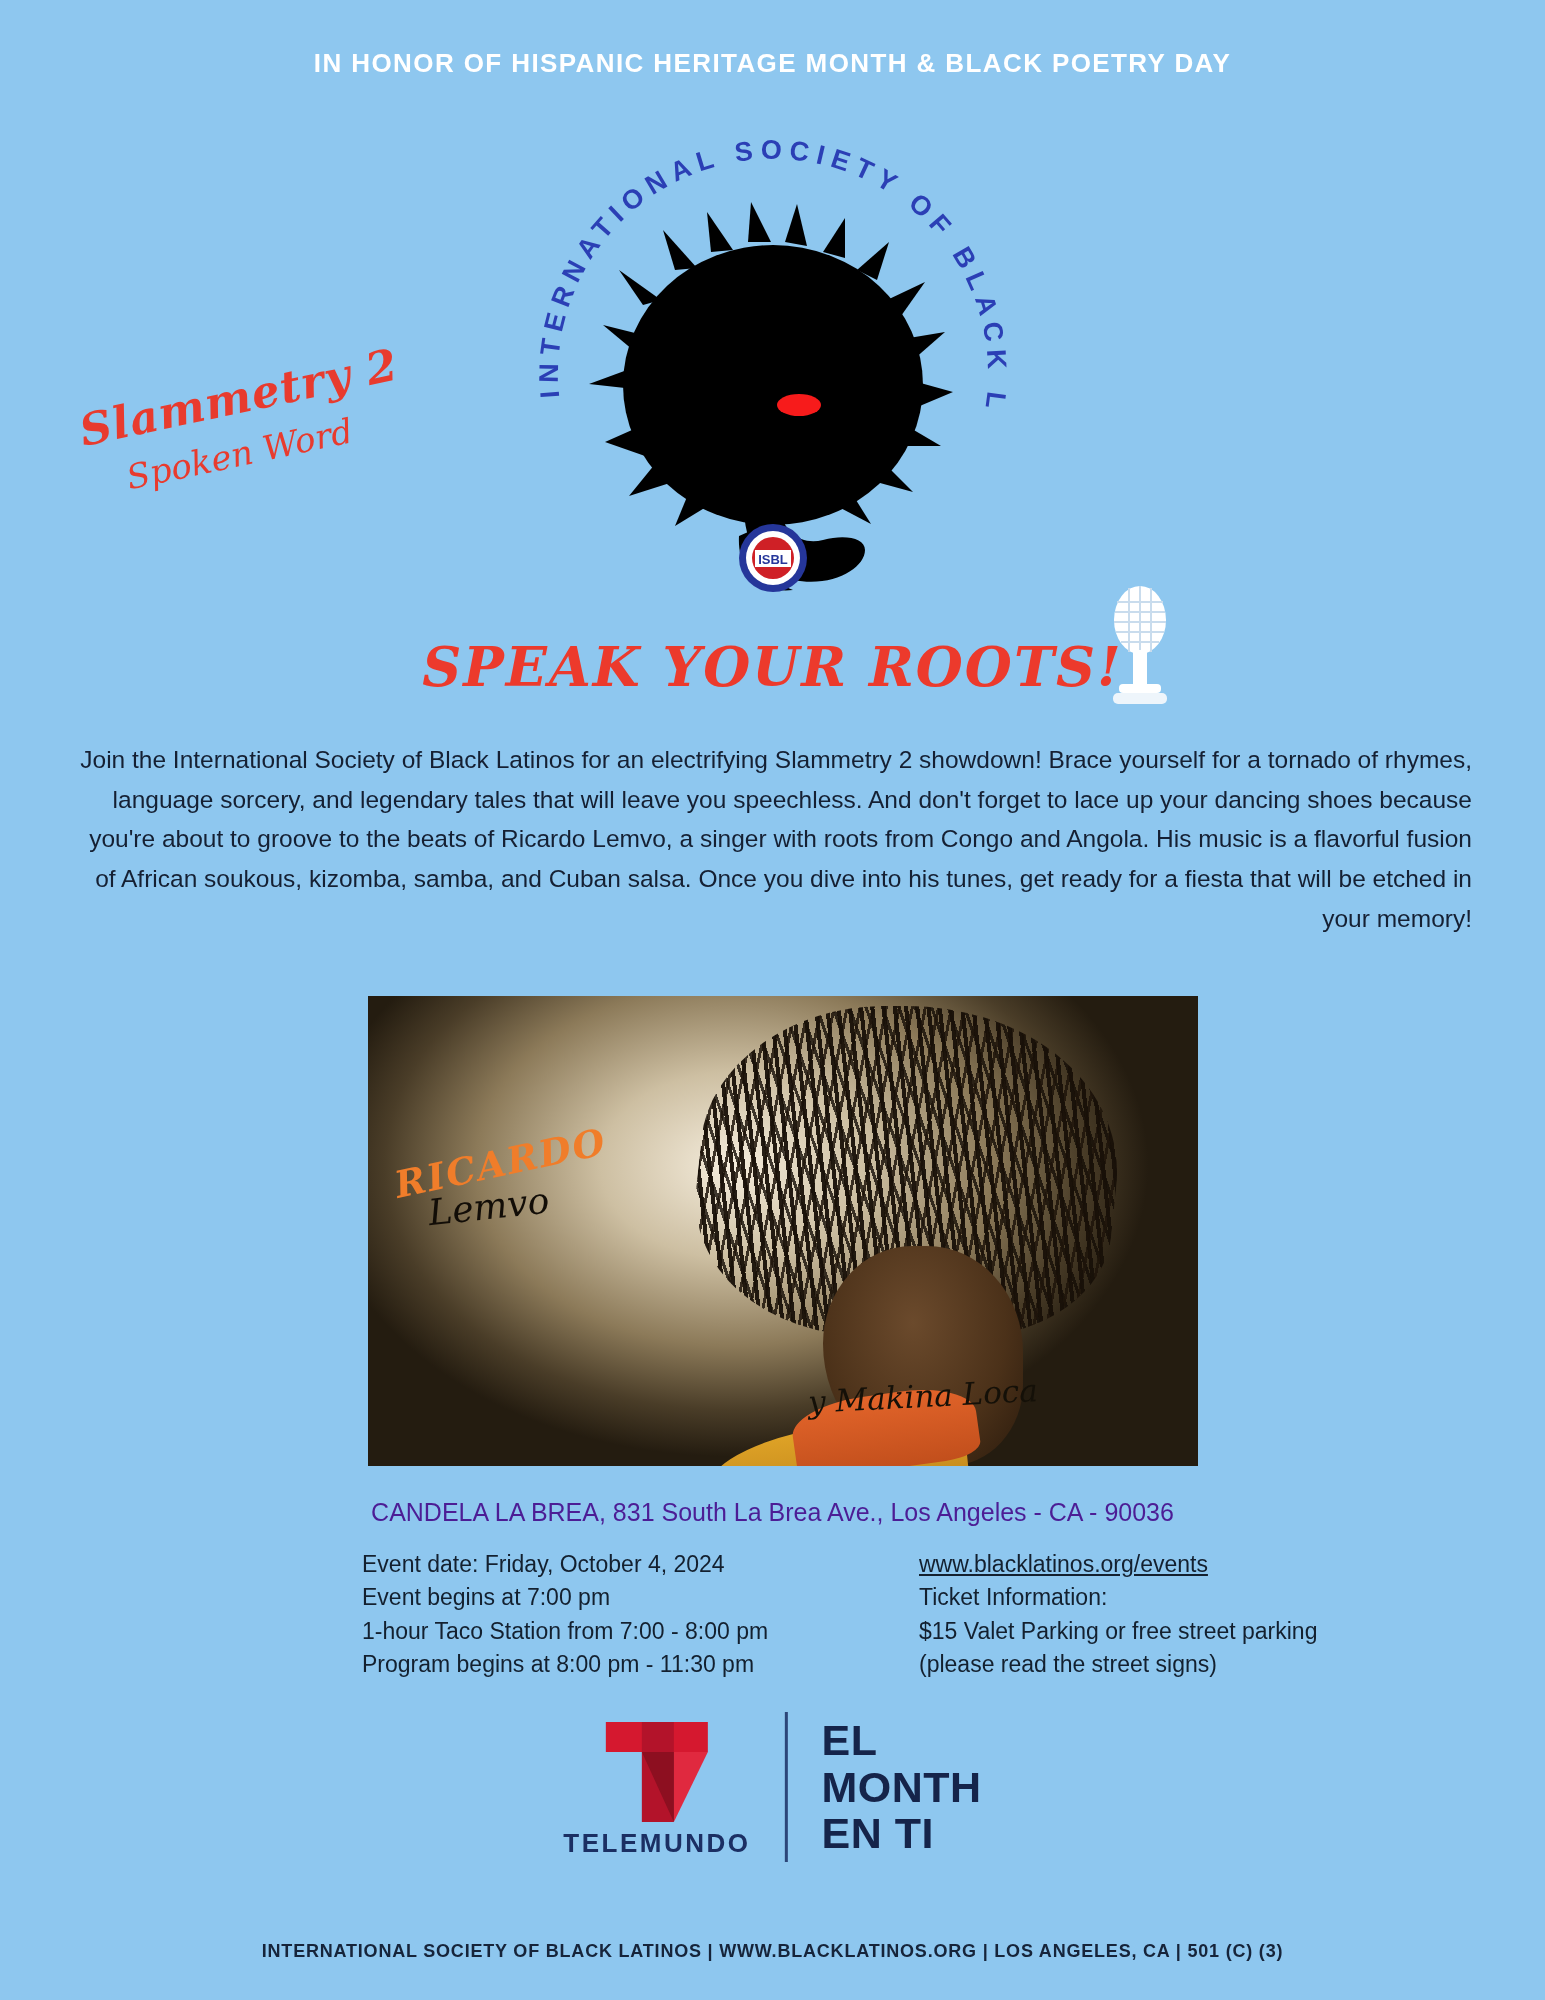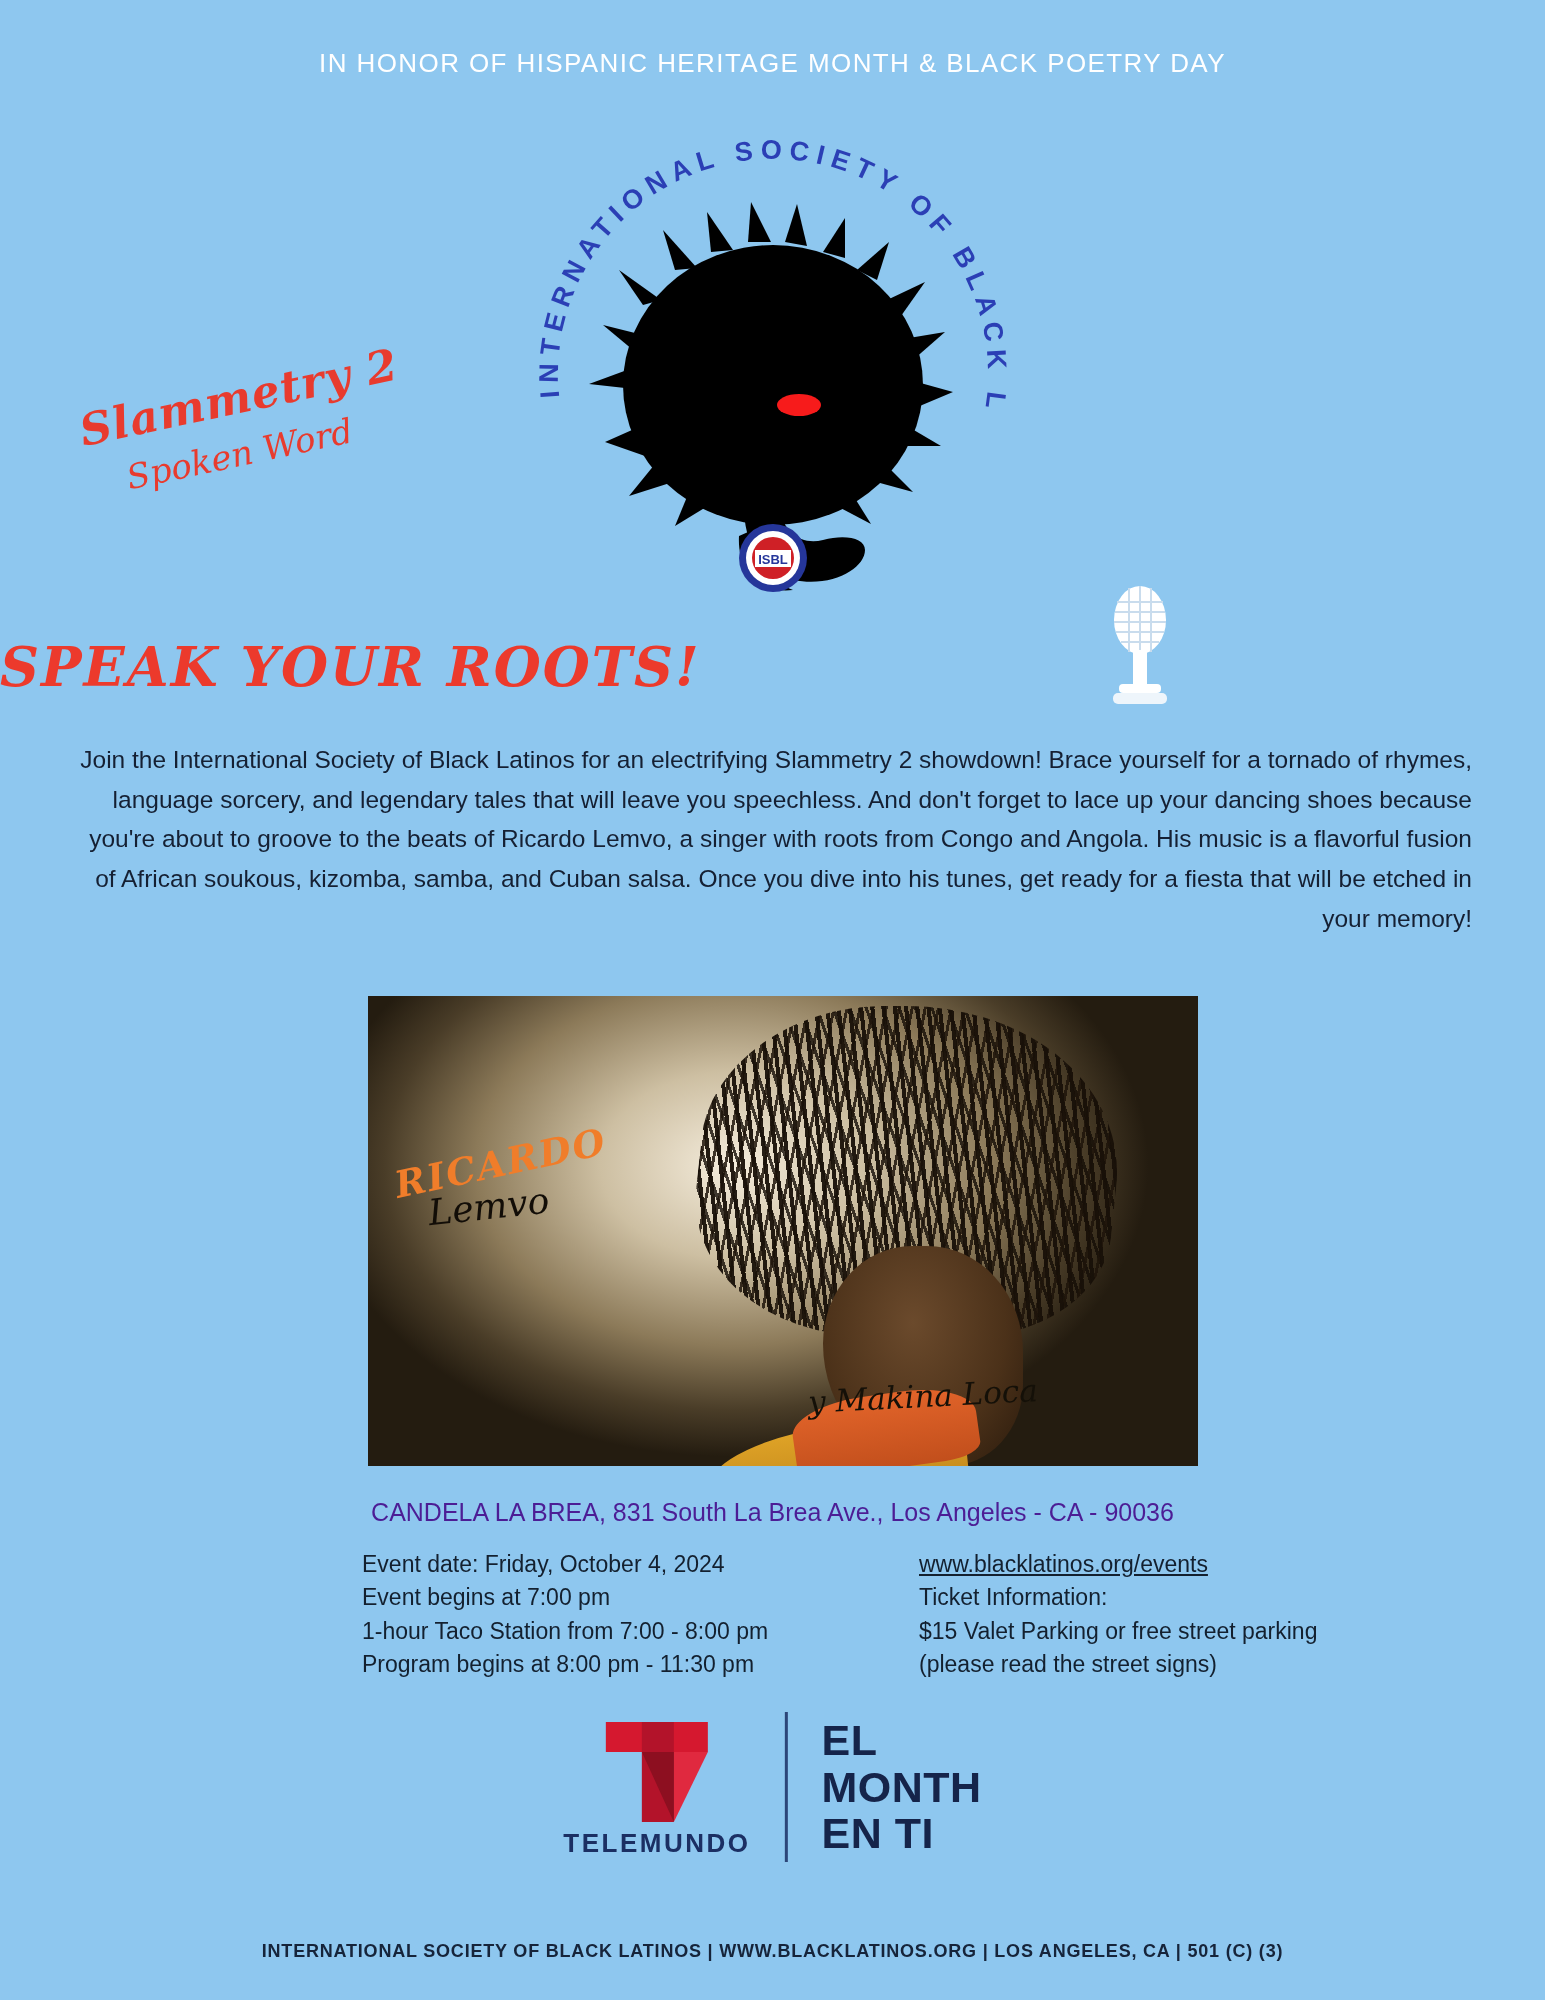--- a/index.html
+++ b/index.html
@@ -23,21 +23,21 @@
   }
 
   
   .header {
     position: absolute;
     top: 48px;
     left: 0;
     width: 100%;
     text-align: center;
     font-size: 26px;
-    font-weight: normal;
+    font-weight: bold;
     letter-spacing: 1.4px;
     color: #ffffff;
     text-transform: uppercase;
   }
 
   
   .logo-wrap {
     position: absolute;
     top: 120px;
     left: 50%;
@@ -73,21 +73,21 @@
     margin-left: 36px;
     white-space: nowrap;
   }
 
   
   .speak-roots {
     position: absolute;
     top: 635px;
     left: 0;
     width: 100%;
-    text-align: left;
+    text-align: center;
     font-family: "DejaVu Serif", serif;
     font-style: italic;
     font-weight: bold;
     font-size: 54px;
     letter-spacing: 2px;
     color: #ec3a2c;
     text-transform: uppercase;
   }
 
   

